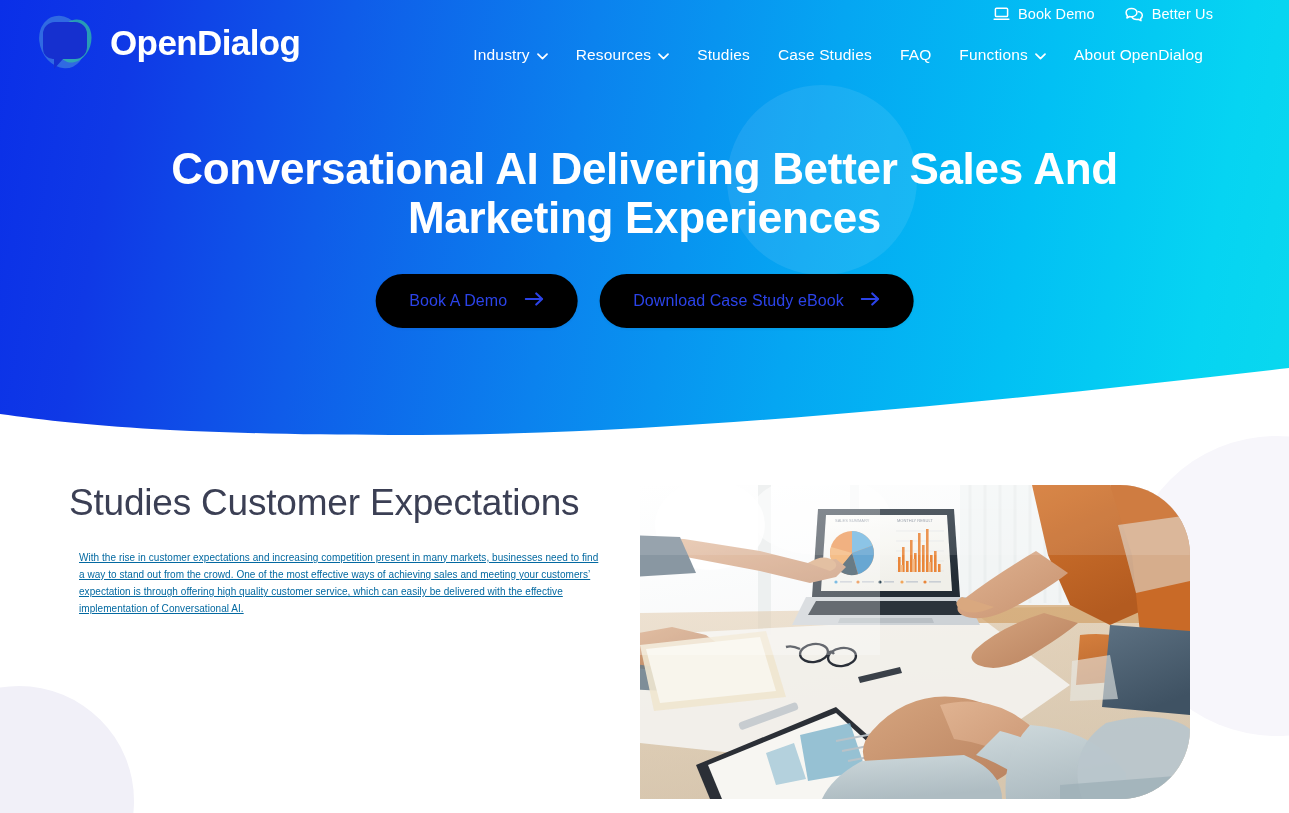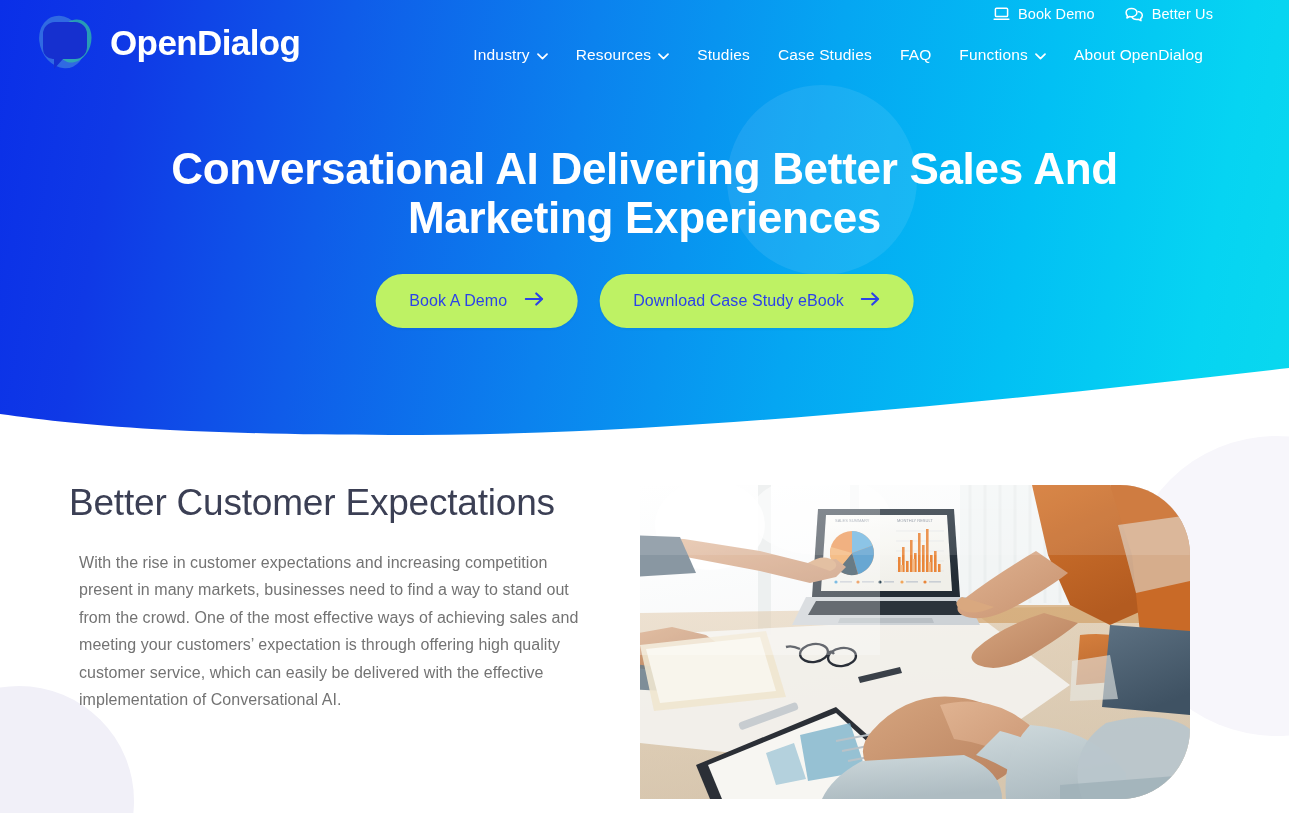--- a/index.html
+++ b/index.html
@@ -102,21 +102,21 @@
   }
   .hero-ctas {
     position:absolute; left:50%; transform:translateX(-50%);
     top:274px;
     display:flex; align-items:center; gap:22px;
     z-index:3;
   }
   .btn-pill {
     display:flex; align-items:center; gap:17px;
     height:54px; padding:0 34px;
-    background:#bef264; color:#2b43e8;
+    background:#000000; color:#2b43e8;
     border:none; border-radius:27px;
     font-family:"Liberation Sans", sans-serif;
     font-size:16px; letter-spacing:0.1px;
     cursor:pointer; white-space:nowrap;
     box-shadow:0 1px 3px rgba(0,0,0,0.06);
   }
   .btn-pill .arrow { display:block; flex:none; }
 
   
   .content {
@@ -128,23 +128,24 @@
   }
   .col-text {
     position:absolute; left:69px; top:46px; width:545px;
   }
   .section-title {
     color:#3b3f54; font-size:37px; font-weight:normal;
     line-height:1.18; letter-spacing:-0.2px;
     margin-bottom:24px;
   }
   .section-body {
-    color:#737373; font-size:16px; line-height:1.72;
+    color:#0369a1; font-size:10px; line-height:1.72;
     letter-spacing:0.05px; width:530px;
     padding-left:10px;
+    text-decoration:underline;
   }
 
   
   .photo-card {
     position:absolute; left:640px; top:50px;
     width:550px; height:314px;
     border-radius:0 70px 70px 0;
     overflow:hidden;
     background:#cfd6da;
   }
@@ -257,21 +258,21 @@
           <path d="M11.6 1.4 L17.4 7 L11.6 12.6" stroke="#2b43e8" stroke-width="2.1" stroke-linecap="round" stroke-linejoin="round"></path>
         </svg>
       </span>
     </button>
   </div>
 
   <section class="content">
     <div class="section-inner">
 
       <div class="col-text">
-        <h2 class="section-title">Better Customer Expectations</h2>
+        <h2 class="section-title">Studies Customer Expectations</h2>
         <p class="section-body">With the rise in customer expectations and increasing competition present in many markets, businesses need to find a way to stand out from the crowd. One of the most effective ways of achieving sales and meeting your customers’ expectation is through offering high quality customer service, which can easily be delivered with the effective implementation of Conversational AI.</p>
       </div>
 
       <div class="photo-card">
         <svg class="photo-svg" viewBox="0 0 550 314" preserveAspectRatio="xMidYMid slice" xmlns="http://www.w3.org/2000/svg">
           <defs>
             <linearGradient id="winLight" x1="0" y1="0" x2="0.3" y2="1">
               <stop offset="0%" stop-color="#ffffff"></stop>
               <stop offset="100%" stop-color="#eef1f2"></stop>
             </linearGradient>

